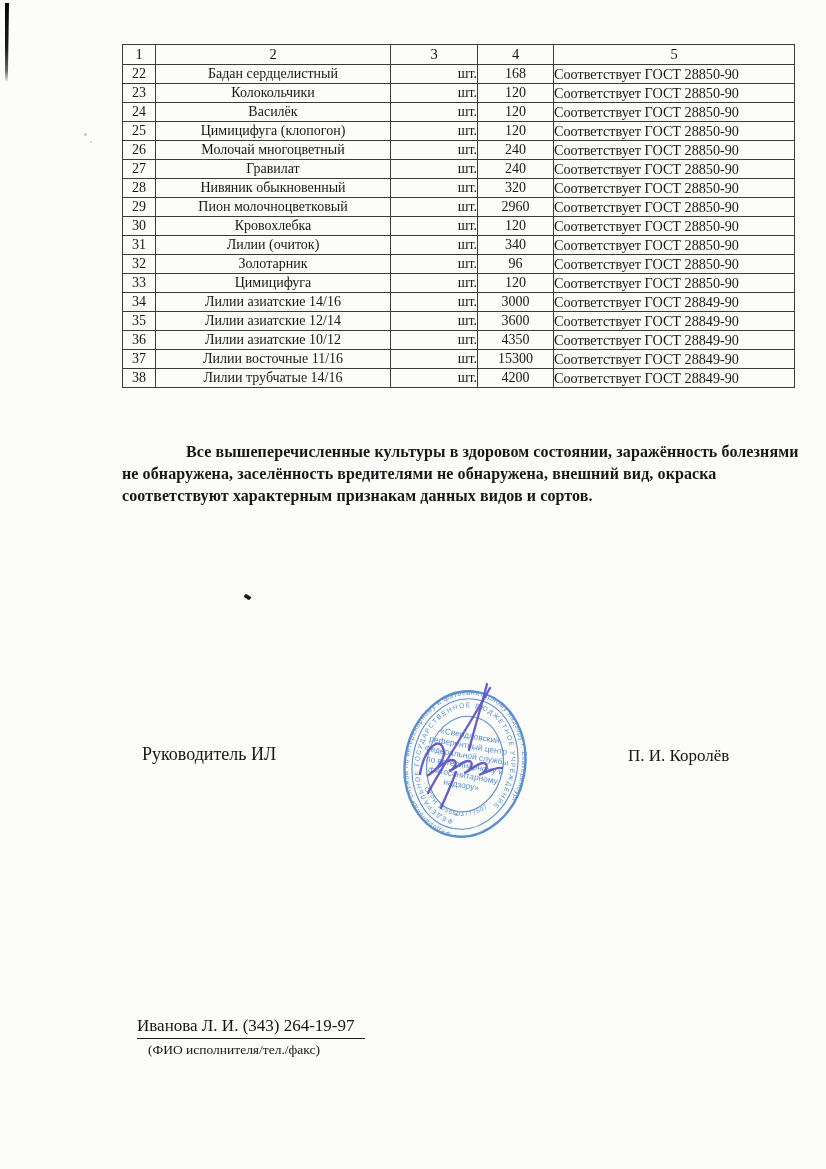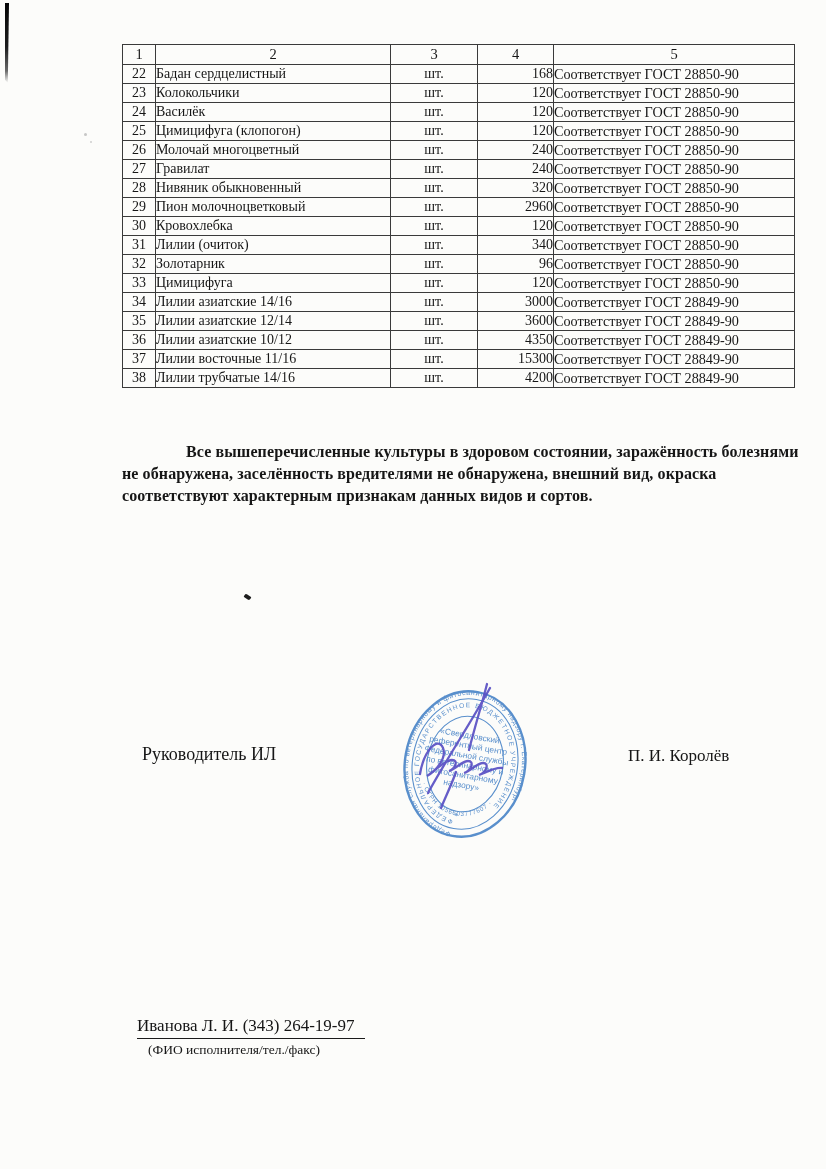--- a/index.html
+++ b/index.html
@@ -33,23 +33,23 @@
   table.plants col.c3{width:87px;}
   table.plants col.c4{width:76px;}
   table.plants col.c5{width:241px;}
   table.plants th,table.plants td{
     border:1.6px solid #3a3a3a;padding:0;vertical-align:middle;
     font-weight:normal;line-height:1;overflow:hidden;white-space:nowrap;
   }
   table.plants th{height:19px;text-align:center;font-size:14.5px;}
   table.plants td{height:18px;}
   td.c1{text-align:center;}
-  td.c2{text-align:left;padding-left:8px;}
-  td.c3{text-align:center;}
-  td.c4{text-align:right;}
+  td.c2{text-align:center;padding-left:8px;}
+  td.c3{text-align:right;}
+  td.c4{text-align:center;}
   td.c5{text-align:left;font-size:14.2px;}
   
   .paragraph{
     position:absolute;left:122px;top:441px;width:680px;
     font-size:16px;line-height:22px;text-indent:64px;margin:0;
     letter-spacing:.1px;
     font-weight:bold;
   }
   
   .role-label{position:absolute;left:142px;top:744px;font-size:18px;}

